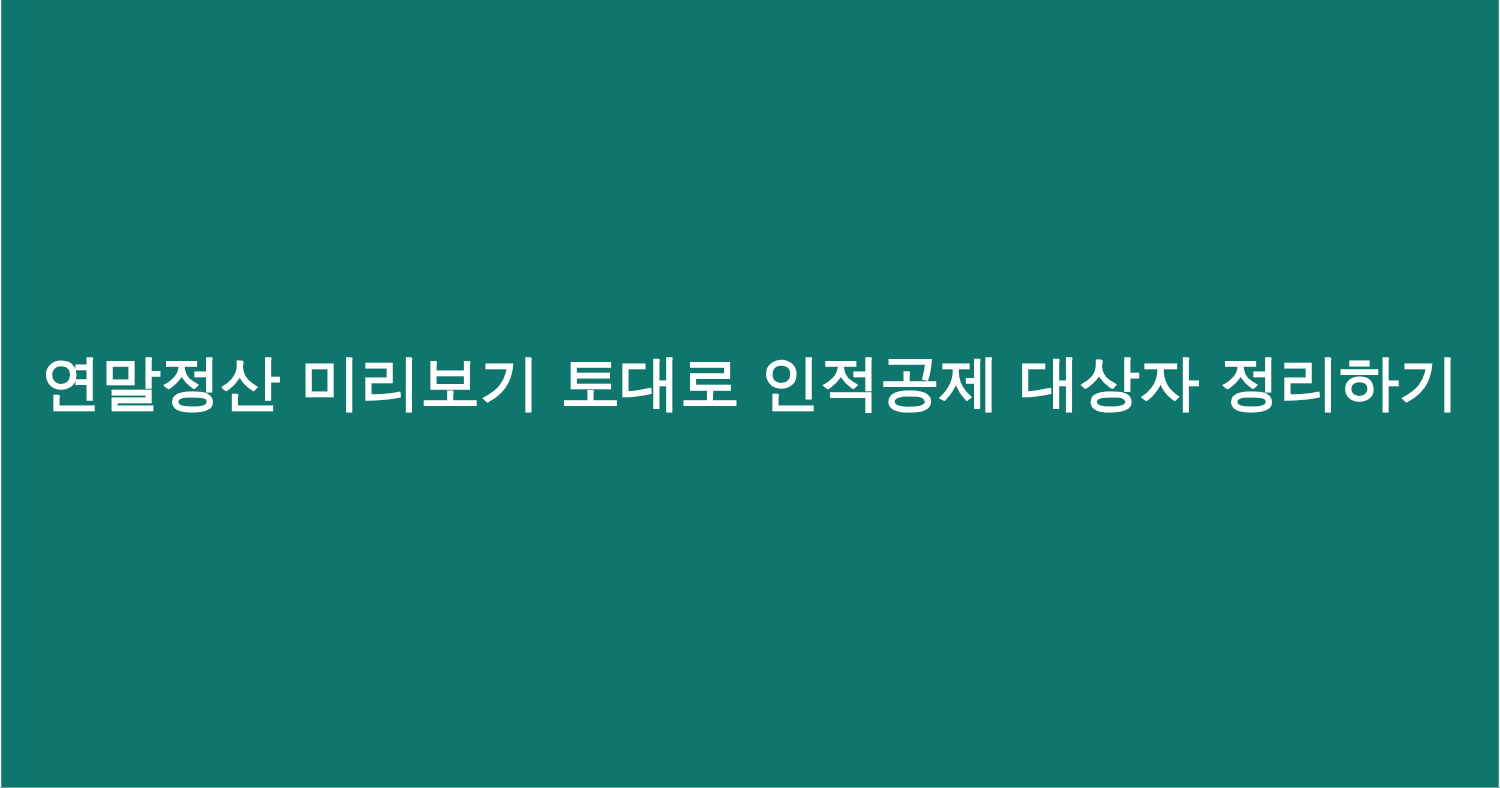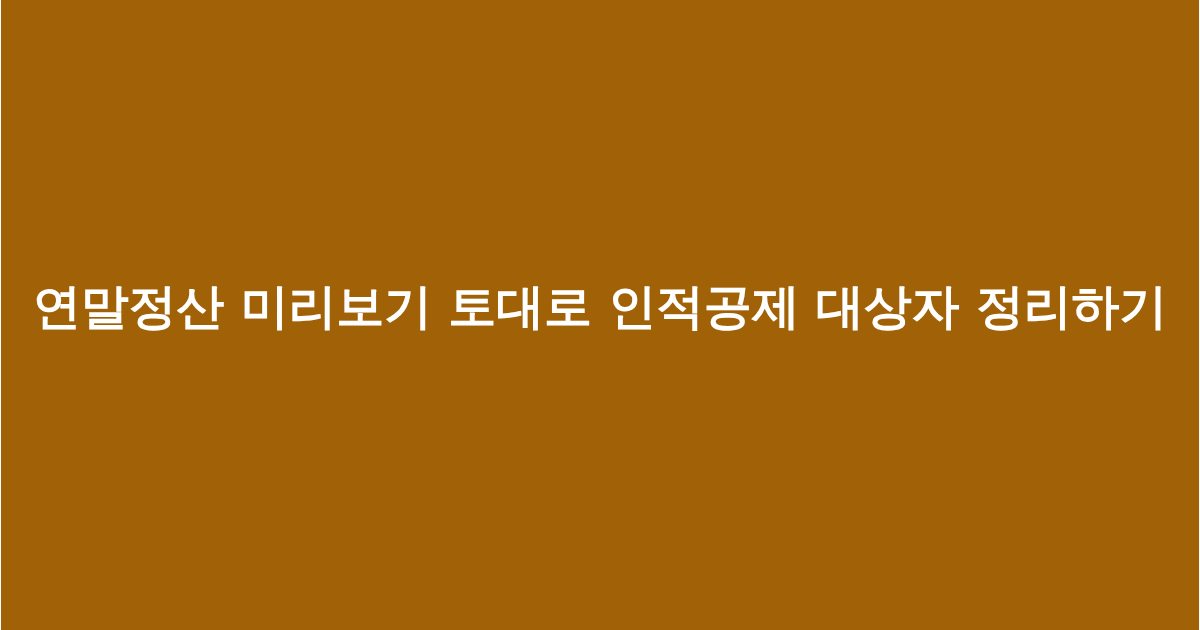--- a/index.html
+++ b/index.html
@@ -15,21 +15,21 @@
     background: #ffffff;
     font-family: "DejaVu Sans", "Liberation Sans", sans-serif;
   }
 
   
   .og-card {
     position: relative;
     box-sizing: border-box;
     width: 1200px;
     height: 630px;
-    background-color: #a16207;
+    background-color: #0f766e;
     display: flex;
     align-items: center;
     justify-content: center;
     overflow: hidden;
     
     border-left: 1px solid #ffffff;
     border-right: 1px solid #ffffff;
   }
 
   

